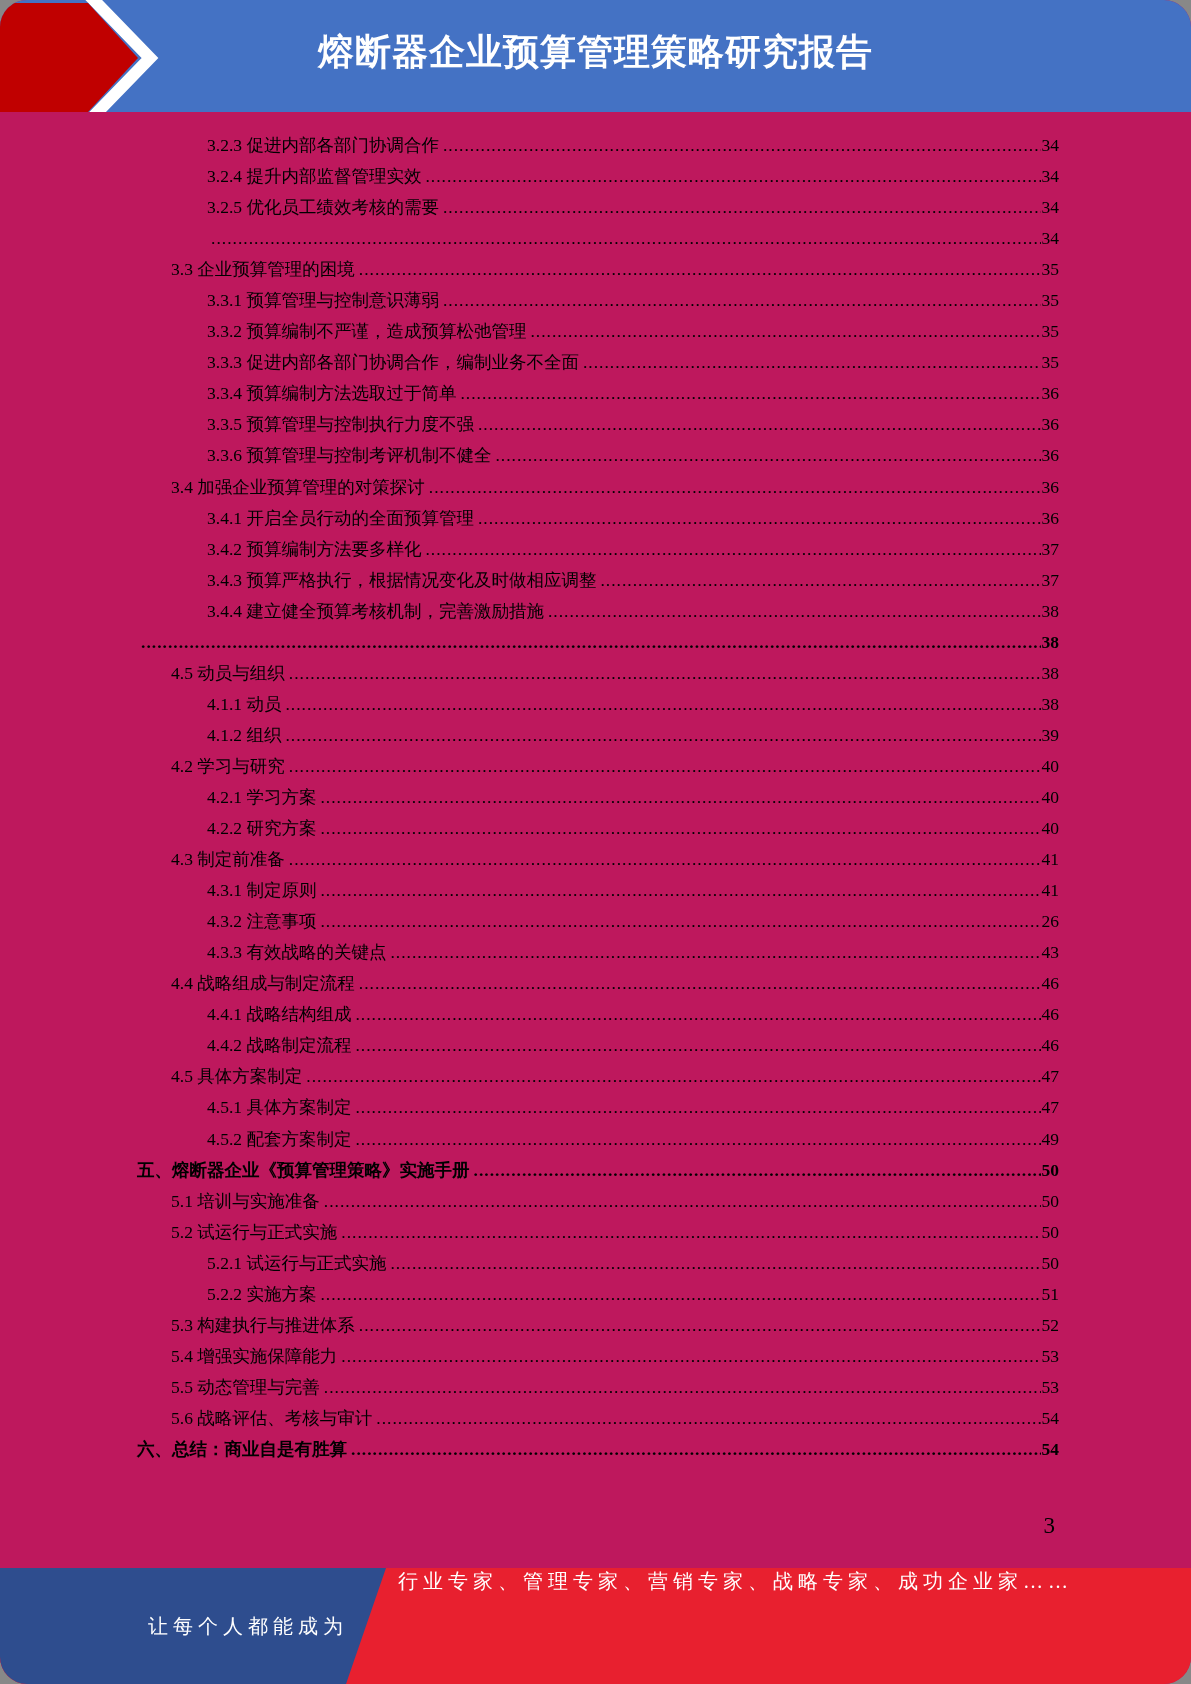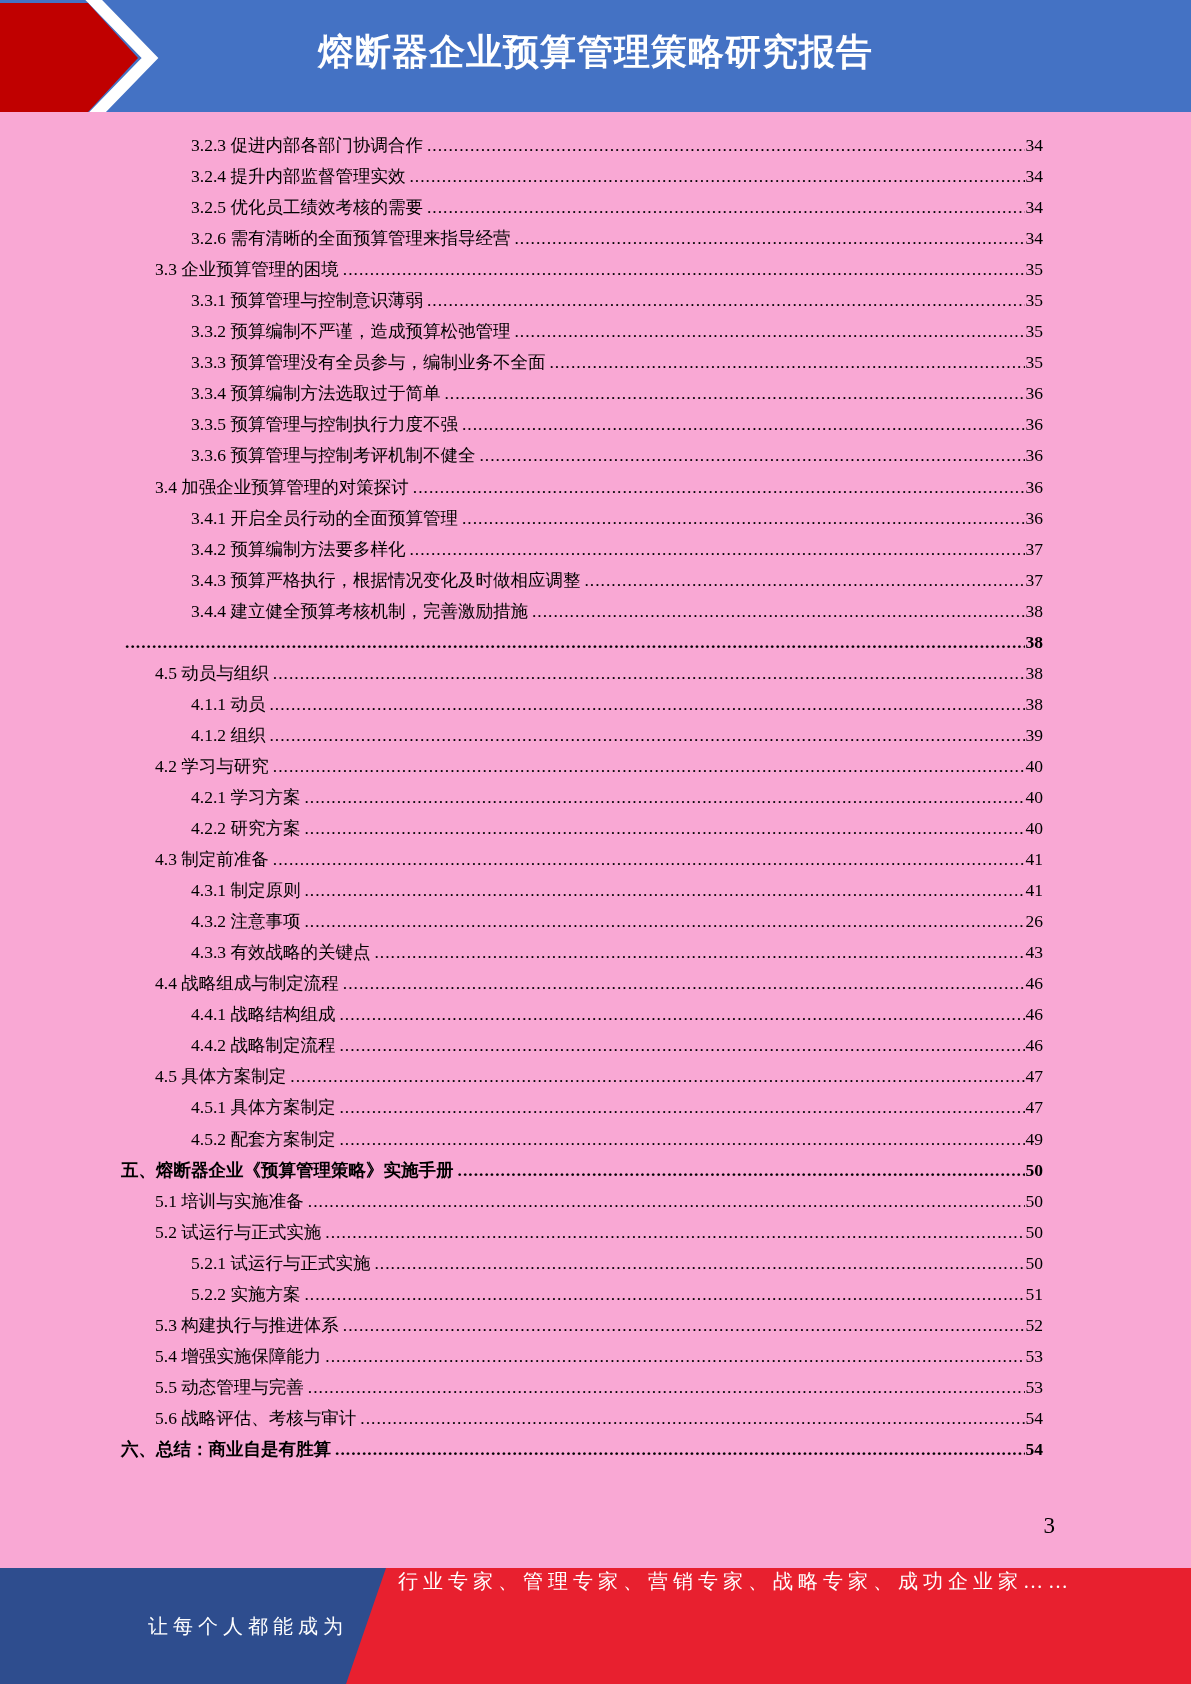--- a/index.html
+++ b/index.html
@@ -1,24 +1,25 @@
 <!DOCTYPE html>
 <html style="--header_blue: #4472C4; --chevron_red: #C00000; --footer_blue: #2E4D8E; --footer_red: #E8202F;"><head>
 <meta charset="utf-8">
 <style>
   html,body{margin:0;padding:0;}
   body{background:#888;}
   .page{
     position:relative;
     width:1191px;height:1684px;
     margin:0 auto;
-    background:#f9a8d4;
+    background:#be185d;
     overflow:hidden;
     font-family:"Liberation Serif","DejaVu Serif",serif;
     color:#000;
+    border-radius:27px;
   }
 
   
   .header{
     position:absolute;top:0;left:0;
     width:1191px;height:112px;
     background:var(--header_blue,#4472C4);
   }
   .header-chevron{position:absolute;top:0;left:0;display:block;}
   .chev-white{stroke:#fff;stroke-width:12;fill:none;}
@@ -31,21 +32,21 @@
     font-family:"Liberation Sans","DejaVu Sans",sans-serif;
     font-weight:bold;
     font-size:36px;
     letter-spacing:1px;
     white-space:nowrap;
   }
 
   
   .toc{
     position:absolute;
-    left:121px;top:130px;
+    left:137px;top:130px;
     width:922px;
   }
   .toc-row{
     display:flex;
     align-items:baseline;
     height:31.05px;
     font-size:17.5px;
     line-height:31.05px;
     cursor:pointer;
   }
@@ -122,41 +123,40 @@
       <span class="toc-label">3.2.4 提升内部监督管理实效</span>
       <span class="toc-dots">............................................................................................................................................................................................................................................................................................................</span>
       <span class="toc-page">34</span>
     </div>
       <div class="toc-row level-3">
       <span class="toc-label">3.2.5 优化员工绩效考核的需要</span>
       <span class="toc-dots">............................................................................................................................................................................................................................................................................................................</span>
       <span class="toc-page">34</span>
     </div>
       <div class="toc-row level-3">
-      <span class="toc-label">3.2.6 需有清晰的全面预算管理来指导经营</span>
       <span class="toc-dots">............................................................................................................................................................................................................................................................................................................</span>
       <span class="toc-page">34</span>
     </div>
       <div class="toc-row level-2">
       <span class="toc-label">3.3 企业预算管理的困境</span>
       <span class="toc-dots">............................................................................................................................................................................................................................................................................................................</span>
       <span class="toc-page">35</span>
     </div>
       <div class="toc-row level-3">
       <span class="toc-label">3.3.1 预算管理与控制意识薄弱</span>
       <span class="toc-dots">............................................................................................................................................................................................................................................................................................................</span>
       <span class="toc-page">35</span>
     </div>
       <div class="toc-row level-3">
       <span class="toc-label">3.3.2 预算编制不严谨，造成预算松弛管理</span>
       <span class="toc-dots">............................................................................................................................................................................................................................................................................................................</span>
       <span class="toc-page">35</span>
     </div>
       <div class="toc-row level-3">
-      <span class="toc-label">3.3.3 预算管理没有全员参与，编制业务不全面</span>
+      <span class="toc-label">3.3.3 促进内部各部门协调合作，编制业务不全面</span>
       <span class="toc-dots">............................................................................................................................................................................................................................................................................................................</span>
       <span class="toc-page">35</span>
     </div>
       <div class="toc-row level-3">
       <span class="toc-label">3.3.4 预算编制方法选取过于简单</span>
       <span class="toc-dots">............................................................................................................................................................................................................................................................................................................</span>
       <span class="toc-page">36</span>
     </div>
       <div class="toc-row level-3">
       <span class="toc-label">3.3.5 预算管理与控制执行力度不强</span>

